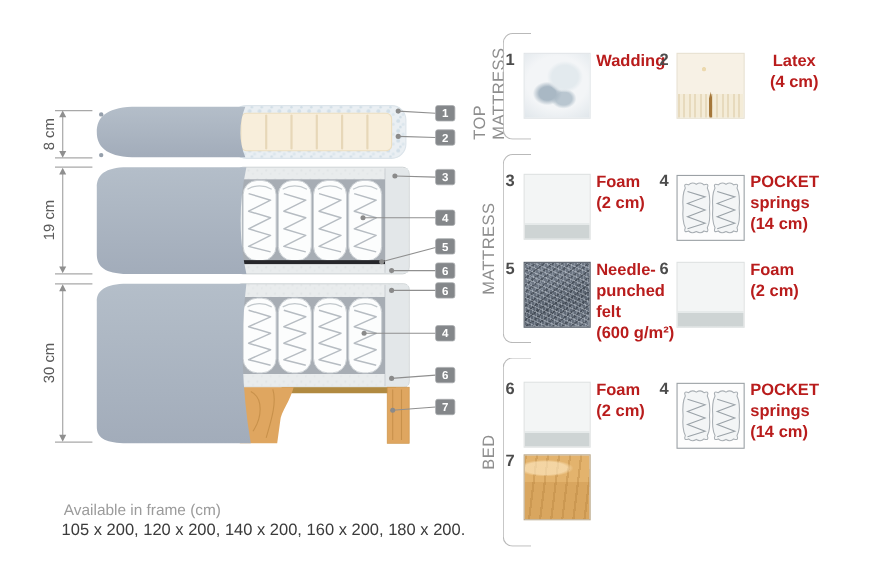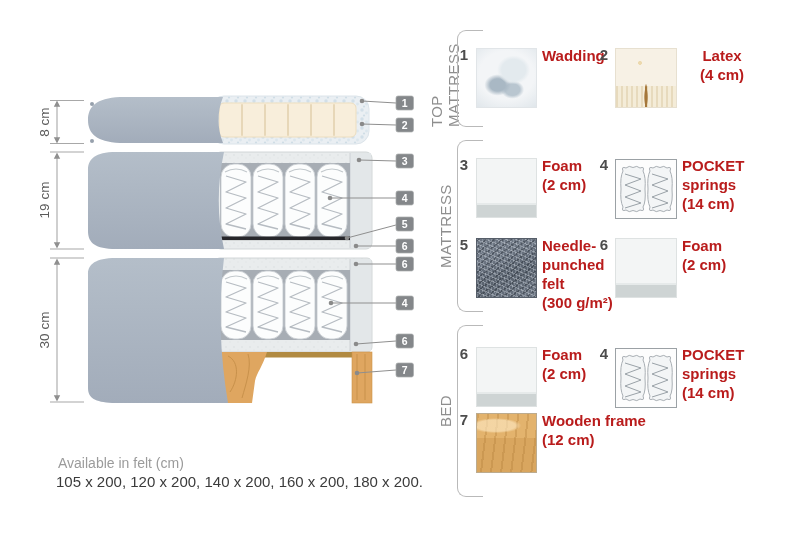--- a/index.html
+++ b/index.html
@@ -219,21 +219,21 @@
           <rect x="396" y="334" width="17.5" height="14" rx="2" fill="#84878a" stroke="#a9acae" stroke-width="0.7"></rect>
           <text class="badge-num" x="404.7" y="344.8" text-anchor="middle">6</text>
         </g>
       <g>
           <rect x="396" y="363" width="17.5" height="14" rx="2" fill="#84878a" stroke="#a9acae" stroke-width="0.7"></rect>
           <text class="badge-num" x="404.7" y="373.8" text-anchor="middle">7</text>
         </g>
     </g>
   </svg>
 
-  <div class="sizes-title">Available in felt (cm)</div>
+  <div class="sizes-title">Available in frame (cm)</div>
   <div class="sizes-list">105 x 200, 120 x 200, 140 x 200, 160 x 200, 180 x 200.</div>
 
   <div class="group-label" style="left:436px; top:30px; height:97px;">TOP MATTRESS</div>
   <div class="bracket" style="left:457px; top:30px; height:97px;"></div>
 
   <div class="leg-num" style="left:448px; top:46px;">1</div>
   <div class="swatch sw-wadding" style="left:476px; top:48px;"></div>
   <div class="lbl" style="left:542px; top:46px;">
     <span class="nm">Wadding</span>
     <span class="sz"></span>
@@ -271,21 +271,21 @@
   </div>
   <div class="lbl" style="left:682px; top:156px;">
     <span class="nm">POCKET springs</span>
     <span class="sz">(14 cm)</span>
   </div>
 
   <div class="leg-num" style="left:448px; top:236px;">5</div>
   <div class="swatch sw-felt" style="left:476px; top:238px;"></div>
   <div class="lbl" style="left:542px; top:236px;">
     <span class="nm">Needle-punched felt</span>
-    <span class="sz">(300 g/m²)</span>
+    <span class="sz">(600 g/m²)</span>
   </div>
 
   <div class="leg-num" style="left:588px; top:236px;">6</div>
   <div class="swatch colB sw-foam" style="left:615px; top:238px;"></div>
   <div class="lbl" style="left:682px; top:236px;">
     <span class="nm">Foam</span>
     <span class="sz">(2 cm)</span>
   </div>
 
   <div class="group-label" style="left:436px; top:325px; height:172px;">BED</div>
@@ -311,18 +311,14 @@
       </g>
     </svg>
   </div>
   <div class="lbl" style="left:682px; top:345px;">
     <span class="nm">POCKET springs</span>
     <span class="sz">(14 cm)</span>
   </div>
 
   <div class="leg-num" style="left:448px; top:411px;">7</div>
   <div class="swatch sw-wood" style="left:476px; top:413px;"></div>
-  <div class="lbl wide" style="left:542px; top:411px;">
-    <span class="nm">Wooden frame</span>
-    <span class="sz">(12 cm)</span>
-  </div>
 
 </div>
 
 </body></html>

